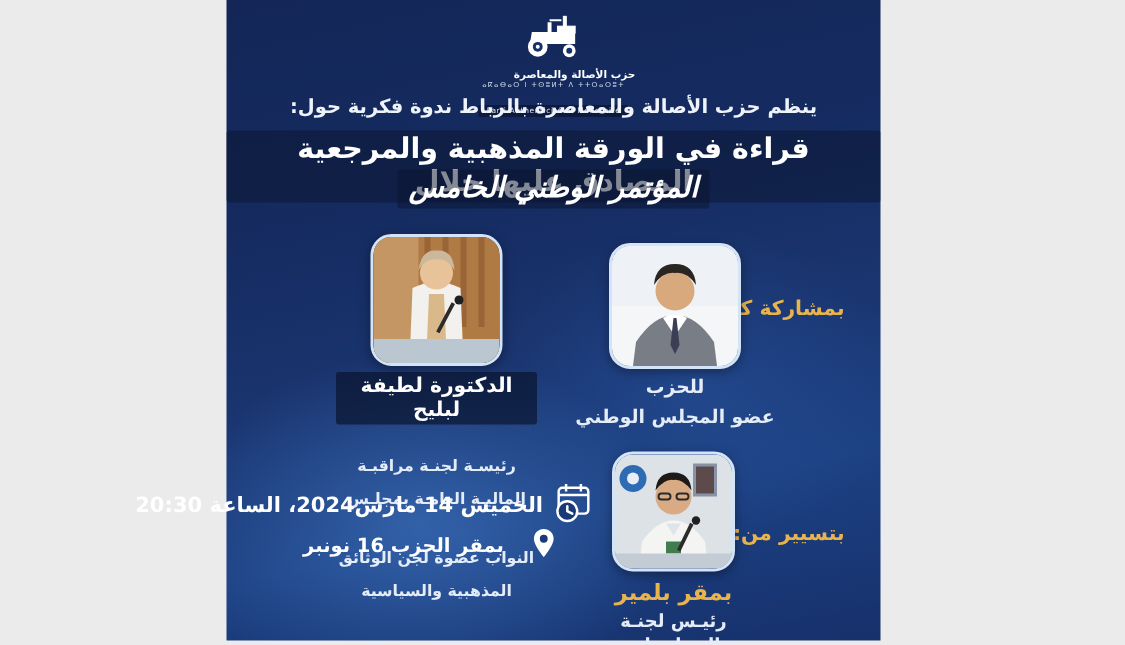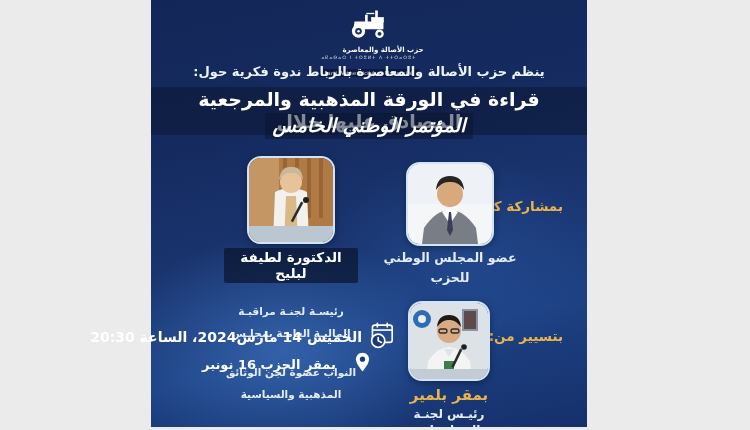--- a/index.html
+++ b/index.html
@@ -29,21 +29,21 @@
   
   .intro{top:64px;font-size:13px;font-weight:600;color:#eef3fa;}
   .headline1{top:87px;}
   .headline2{top:113px;font-style:italic;}
   .hl{display:inline-block;font-size:19px;font-weight:bold;color:#ffffff;
       background:rgba(9,19,45,.5);padding:1px 8px 3px;border-radius:2px;}
 
   
   .label-gold{font-size:13.5px;font-weight:bold;color:#e9b44c;}
   .label-participation{top:198px;right:24px;}
-  .label-moderation{top:328px;right:24px;}
+  .label-moderation{top:348px;right:24px;}
 
   
   .card{text-align:center;}
   .card-latifa{top:156px;left:73px;width:134px;}
   .card-mohamed{top:162px;left:232px;width:134px;}
   .card-imad{top:301px;left:231px;width:134px;}
   .photo-frame{margin:0 auto;border-radius:14px;border:2px solid #d3e4f8;
                overflow:hidden;box-shadow:0 2px 7px rgba(0,0,0,.35);line-height:0;}
   .photo-frame svg{display:block;}
   .name{margin-top:5px;font-size:15px;font-weight:bold;color:#e9b44c;}
@@ -127,22 +127,22 @@
       <svg width="84" height="80" viewBox="0 0 84 80">
         <rect width="84" height="80" fill="#f4f6f8"></rect>
         <rect x="0" y="0" width="84" height="40" fill="#eef1f5"></rect>
         <path d="M16 64 Q28 46 42 46 Q56 46 68 64 L70 80 L14 80 Z" fill="#787d86"></path>
         <path d="M34 48 L42 60 L50 48 L46 46 L38 46 Z" fill="#ffffff"></path>
         <path d="M41 48 L43 48 L45 66 L42 72 L39 66 Z" fill="#3a3f55"></path>
         <circle cx="42" cy="30" r="13" fill="#d9a97e"></circle>
         <path d="M28 26 Q29 12 42 12 Q55 12 56 26 Q50 17 42 18 Q34 17 28 26 Z" fill="#2a2520"></path>
       </svg>
     </div>
+    <div class="role">للحزب</div>
     <div class="role">عضو المجلس الوطني</div>
-    <div class="role">للحزب</div>
   </div>
 
   <div class="abs label-gold label-moderation">بتسيير من:</div>
 
   <div class="abs card card-imad">
     <div class="photo-frame" style="width:78px;height:76px;">
       <svg width="78" height="76" viewBox="0 0 78 76">
         <rect width="78" height="76" fill="#dde2e7"></rect>
         <rect x="52" y="6" width="16" height="22" fill="#8a93a5"></rect>
         <rect x="54" y="8" width="12" height="18" fill="#5d4a4a"></rect>

